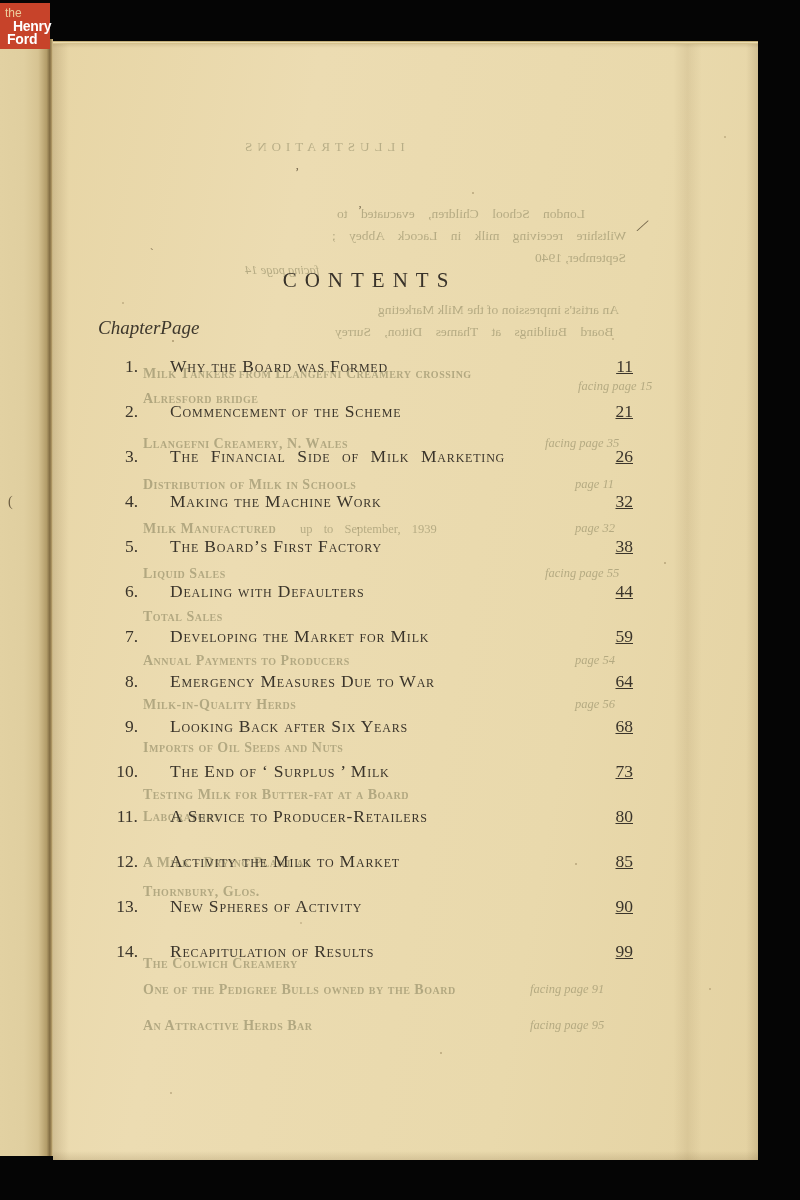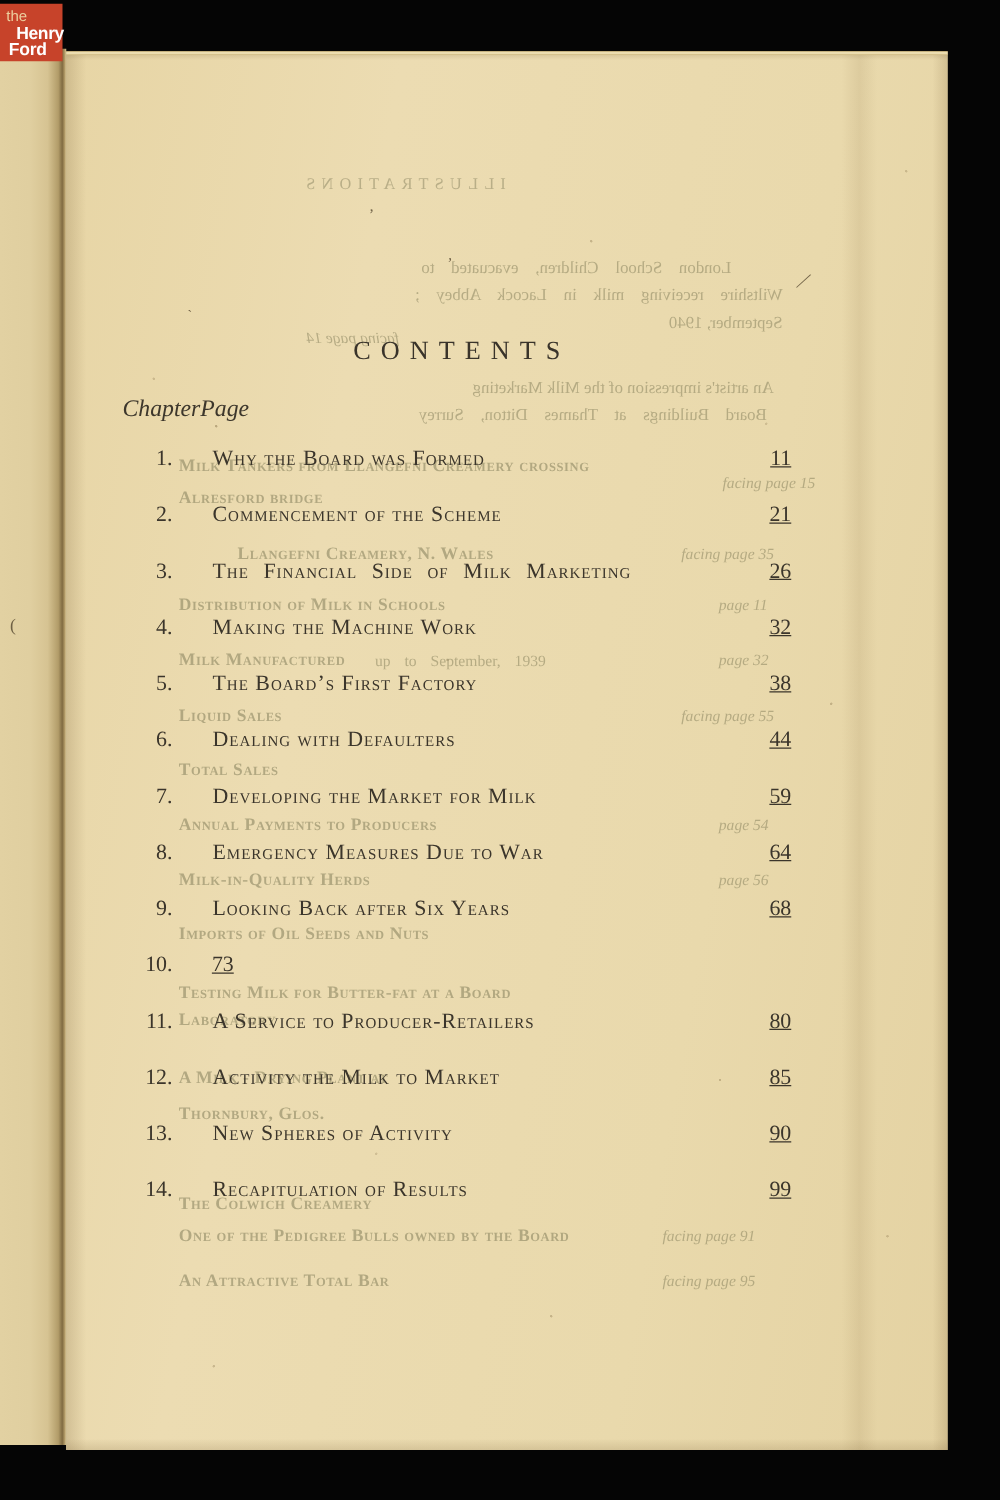--- a/index.html
+++ b/index.html
@@ -74,21 +74,21 @@
         <div class="g gh-head mir" style="left: 187px; top: 98px;">ILLUSTRATIONS</div>
         <div class="g gh-item gh-just mir" style="left: 284px; top: 165px;">London School Children, evacuated to</div>
         <div class="g gh-item gh-just mir" style="left: 279px; top: 187px;">Wiltshire receiving milk in Lacock Abbey ;</div>
         <div class="g gh-item mir" style="left: 482px; top: 209px;">September, 1940</div>
         <div class="g gh-note mir" style="left: 192px; top: 222px;">facing page 14</div>
         <div class="g gh-item mir" style="left: 325px; top: 261px;">An artist's impression of the Milk Marketing</div>
         <div class="g gh-item gh-just mir" style="left: 282px; top: 283px;">Board Buildings at Thames Ditton, Surrey</div>
         <div class="g gh-item-b" style="left: 90px; top: 325px;">Milk Tankers from Llangefni Creamery crossing</div>
         <div class="g gh-item-b" style="left: 90px; top: 350px;">Alresford bridge</div>
         <div class="g gh-note" style="left: 492px; top: 338px; margin-left: 33px;">facing page 15</div>
-        <div class="g gh-item-b" style="left: 90px; top: 395px; margin-left: 47px;">Llangefni Creamery, N. Wales</div>
+        <div class="g gh-item-b" style="left: 90px; top: 395px;">Llangefni Creamery, N. Wales</div>
         <div class="g gh-note" style="left: 492px; top: 395px;">facing page 35</div>
         <div class="g gh-item-b" style="left: 90px; top: 436px;">Distribution of Milk in Schools</div>
         <div class="g gh-note" style="left: 522px; top: 436px;">page 11</div>
         <div class="g gh-item-b" style="left: 90px; top: 480px;">Milk Manufactured</div>
         <div class="g gh-para" style="left: 247px; top: 481px;">up to September, 1939</div>
         <div class="g gh-note" style="left: 522px; top: 480px;">page 32</div>
         <div class="g gh-item-b" style="left: 90px; top: 525px;">Liquid Sales</div>
         <div class="g gh-note" style="left: 492px; top: 525px;">facing page 55</div>
         <div class="g gh-item-b" style="left: 90px; top: 568px;">Total Sales</div>
         <div class="g gh-item-b" style="left: 90px; top: 612px;">Annual Payments to Producers</div>
@@ -96,21 +96,21 @@
         <div class="g gh-item-b" style="left: 90px; top: 656px;">Milk-in-Quality Herds</div>
         <div class="g gh-note" style="left: 522px; top: 656px;">page 56</div>
         <div class="g gh-item-b" style="left: 90px; top: 699px;">Imports of Oil Seeds and Nuts</div>
         <div class="g gh-item-b" style="left: 90px; top: 746px;">Testing Milk for Butter-fat at a Board</div>
         <div class="g gh-item-b" style="left: 90px; top: 768px;">Laboratory</div>
         <div class="g gh-item-b" style="left: 90px; top: 814px;">A Milk - Drying Plant at</div>
         <div class="g gh-item-b" style="left: 90px; top: 843px;">Thornbury, Glos.</div>
         <div class="g gh-item-b" style="left: 90px; top: 915px; text-align: right;">The Colwich Creamery</div>
         <div class="g gh-item-b" style="left: 90px; top: 941px;">One of the Pedigree Bulls owned by the Board</div>
         <div class="g gh-note" style="left: 477px; top: 941px;">facing page 91</div>
-        <div class="g gh-item-b" style="left: 90px; top: 977px;">An Attractive Total Bar</div>
+        <div class="g gh-item-b" style="left: 90px; top: 977px;">An Attractive Herds Bar</div>
         <div class="g gh-note" style="left: 477px; top: 977px;">facing page 95</div>
       </div>
 
     <div class="title">CONTENTS</div>
 
     <div class="cols">
       <span>Chapter</span>
       <span>Page</span>
     </div>
 
@@ -155,20 +155,21 @@
           <span class="ttl">Emergency Measures Due to War</span>
           <span class="pg">64</span>
         </div>
         <div class="row">
           <span class="num">9.</span>
           <span class="ttl">Looking Back after Six Years</span>
           <span class="pg">68</span>
         </div>
         <div class="row">
           <span class="num">10.</span>
+          <span class="ttl">The End of ‘ Surplus ’ Milk</span>
           <span class="pg">73</span>
         </div>
         <div class="row">
           <span class="num">11.</span>
           <span class="ttl">A Service to Producer-Retailers</span>
           <span class="pg">80</span>
         </div>
         <div class="row">
           <span class="num">12.</span>
           <span class="ttl">Activity the Milk to Market</span>

